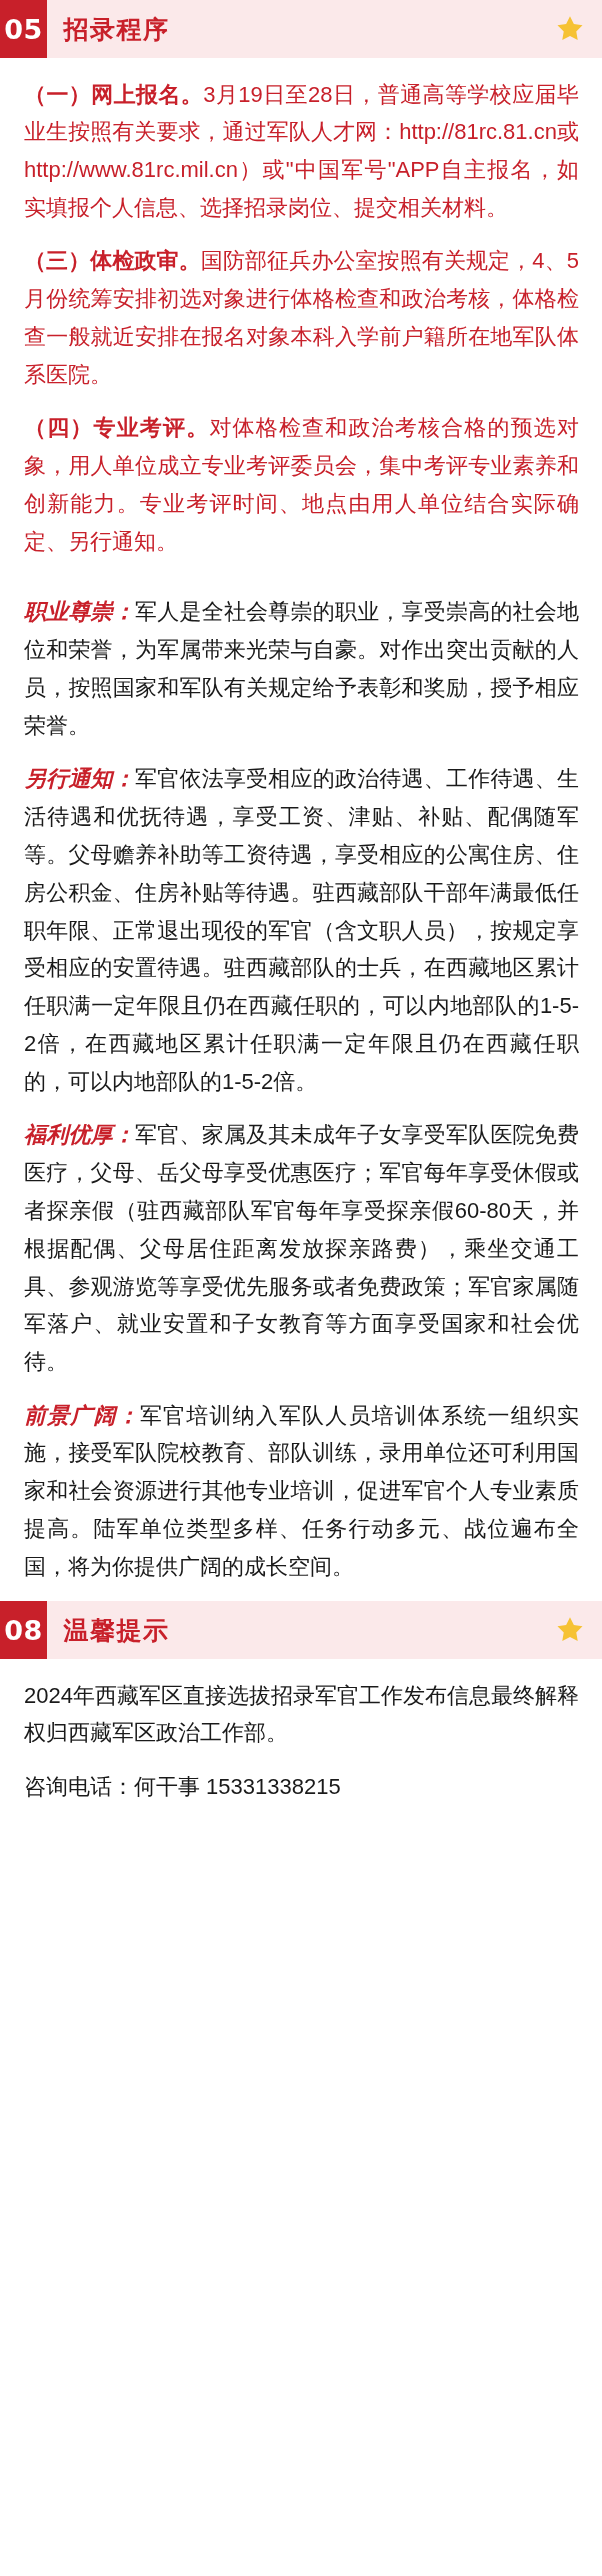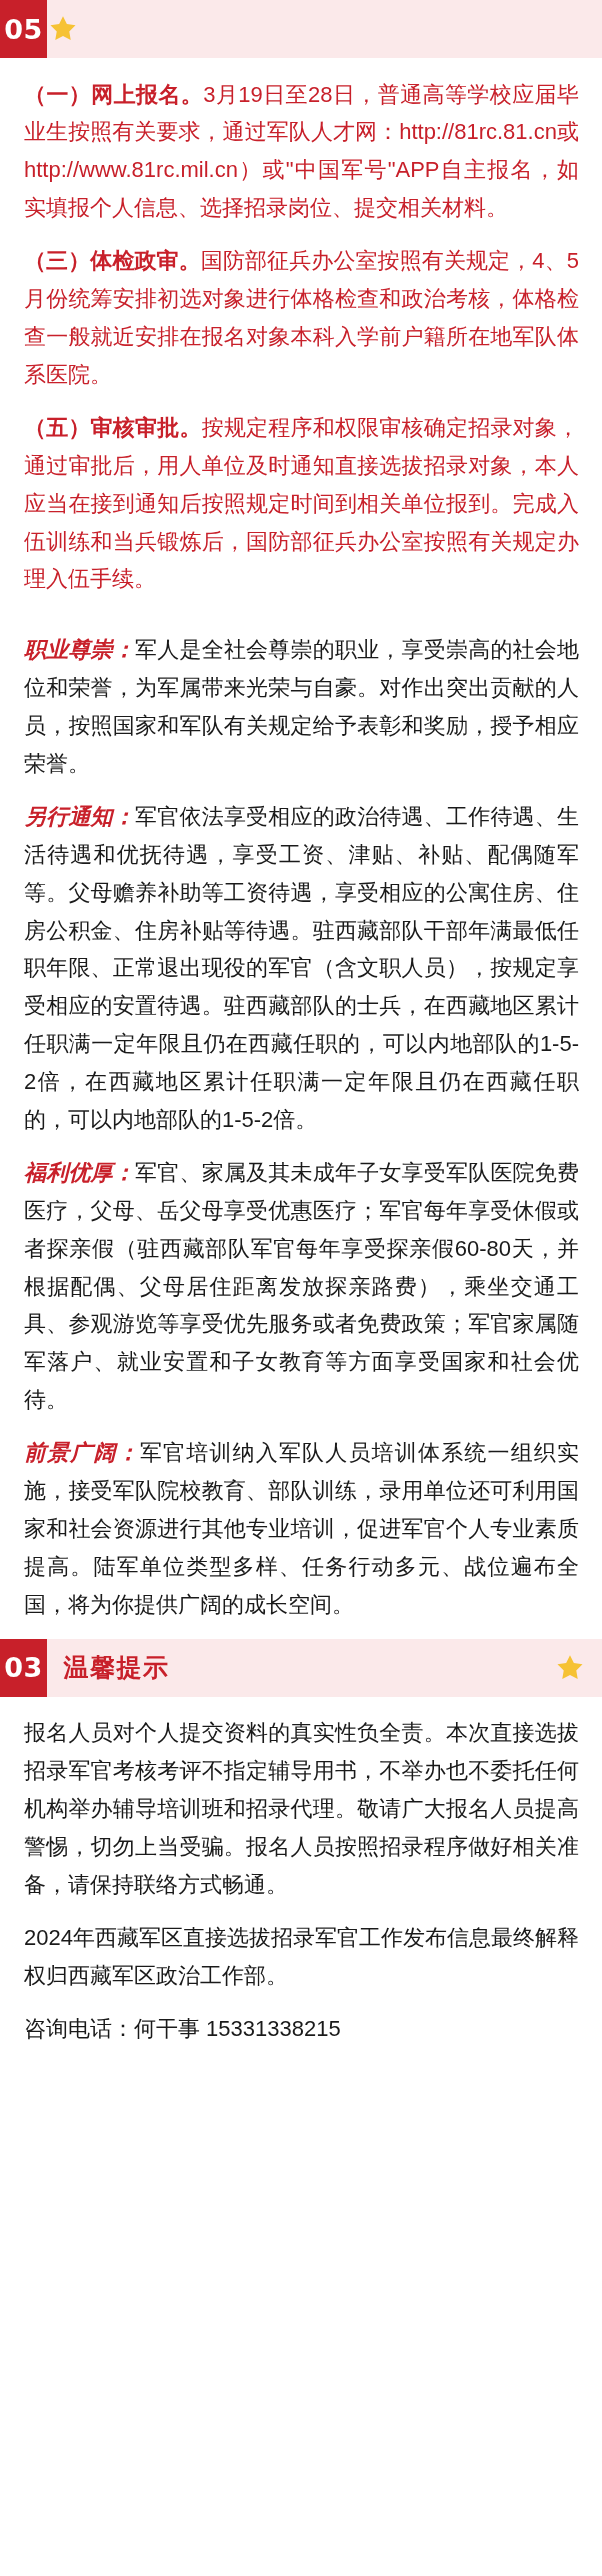--- a/index.html
+++ b/index.html
@@ -93,49 +93,49 @@
   }
 </style>
 </head>
 <body>
 
 <div class="page">
 
   <div class="section">
     <div class="sec-head">
       <div class="sec-num">05</div>
+      <div class="sec-title">招录程序</div>
       <svg class="star" viewBox="0 0 24 24">
         <path d="M12 2.4l2.9 5.9 6.5.95-4.7 4.58 1.1 6.47L12 17.25 6.2 20.3l1.1-6.47L2.6 9.25l6.5-.95z" fill="#f6c234"></path>
       </svg>
     </div>
     <div class="sec-body">
       <p class="para"><span class="lead">（一）网上报名。</span><span>3月19日至28日，普通高等学校应届毕业生按照有关要求，通过军队人才网：http://81rc.81.cn或http://www.81rc.mil.cn）或"中国军号"APP自主报名，如实填报个人信息、选择招录岗位、提交相关材料。</span></p>
       <p class="para"><span class="lead">（三）体检政审。</span><span>国防部征兵办公室按照有关规定，4、5月份统筹安排初选对象进行体格检查和政治考核，体格检查一般就近安排在报名对象本科入学前户籍所在地军队体系医院。</span></p>
-      <p class="para"><span class="lead">（五）审核审批。</span><span>按规定程序和权限审核确定招录对象，通过审批后，用人单位及时通知直接选拔招录对象，本人应当在接到通知后按照规定时间到相关单位报到。完成入伍训练和当兵锻炼后，国防部征兵办公室按照有关规定办理入伍手续。</span></p>
+      <p class="para"><span class="lead">（四）专业考评。</span><span>对体格检查和政治考核合格的预选对象，用人单位成立专业考评委员会，集中考评专业素养和创新能力。专业考评时间、地点由用人单位结合实际确定、另行通知。</span></p>
     </div>
   </div>
 
   <div class="section">
     <div class="sec-body dark">
       <p class="para"><span class="lead">职业尊崇：</span><span>军人是全社会尊崇的职业，享受崇高的社会地位和荣誉，为军属带来光荣与自豪。对作出突出贡献的人员，按照国家和军队有关规定给予表彰和奖励，授予相应荣誉。</span></p>
       <p class="para"><span class="lead">另行通知：</span><span>军官依法享受相应的政治待遇、工作待遇、生活待遇和优抚待遇，享受工资、津贴、补贴、配偶随军等。父母赡养补助等工资待遇，享受相应的公寓住房、住房公积金、住房补贴等待遇。驻西藏部队干部年满最低任职年限、正常退出现役的军官（含文职人员），按规定享受相应的安置待遇。驻西藏部队的士兵，在西藏地区累计任职满一定年限且仍在西藏任职的，可以内地部队的1-5-2倍，在西藏地区累计任职满一定年限且仍在西藏任职的，可以内地部队的1-5-2倍。</span></p>
       <p class="para"><span class="lead">福利优厚：</span><span>军官、家属及其未成年子女享受军队医院免费医疗，父母、岳父母享受优惠医疗；军官每年享受休假或者探亲假（驻西藏部队军官每年享受探亲假60-80天，并根据配偶、父母居住距离发放探亲路费），乘坐交通工具、参观游览等享受优先服务或者免费政策；军官家属随军落户、就业安置和子女教育等方面享受国家和社会优待。</span></p>
       <p class="para"><span class="lead">前景广阔：</span><span>军官培训纳入军队人员培训体系统一组织实施，接受军队院校教育、部队训练，录用单位还可利用国家和社会资源进行其他专业培训，促进军官个人专业素质提高。陆军单位类型多样、任务行动多元、战位遍布全国，将为你提供广阔的成长空间。</span></p>
     </div>
   </div>
 
   <div class="section">
     <div class="sec-head">
-      <div class="sec-num">03</div>
+      <div class="sec-num">08</div>
       <div class="sec-title">温馨提示</div>
       <svg class="star" viewBox="0 0 24 24">
         <path d="M12 2.4l2.9 5.9 6.5.95-4.7 4.58 1.1 6.47L12 17.25 6.2 20.3l1.1-6.47L2.6 9.25l6.5-.95z" fill="#f6c234"></path>
       </svg>
     </div>
     <div class="sec-body plain">
-      <p class="para">报名人员对个人提交资料的真实性负全责。本次直接选拔招录军官考核考评不指定辅导用书，不举办也不委托任何机构举办辅导培训班和招录代理。敬请广大报名人员提高警惕，切勿上当受骗。报名人员按照招录程序做好相关准备，请保持联络方式畅通。</p>
       <p class="para">2024年西藏军区直接选拔招录军官工作发布信息最终解释权归西藏军区政治工作部。</p>
       <p class="para">咨询电话：何干事 15331338215</p>
     </div>
   </div>
 
 </div>
 
 
 </body></html>

